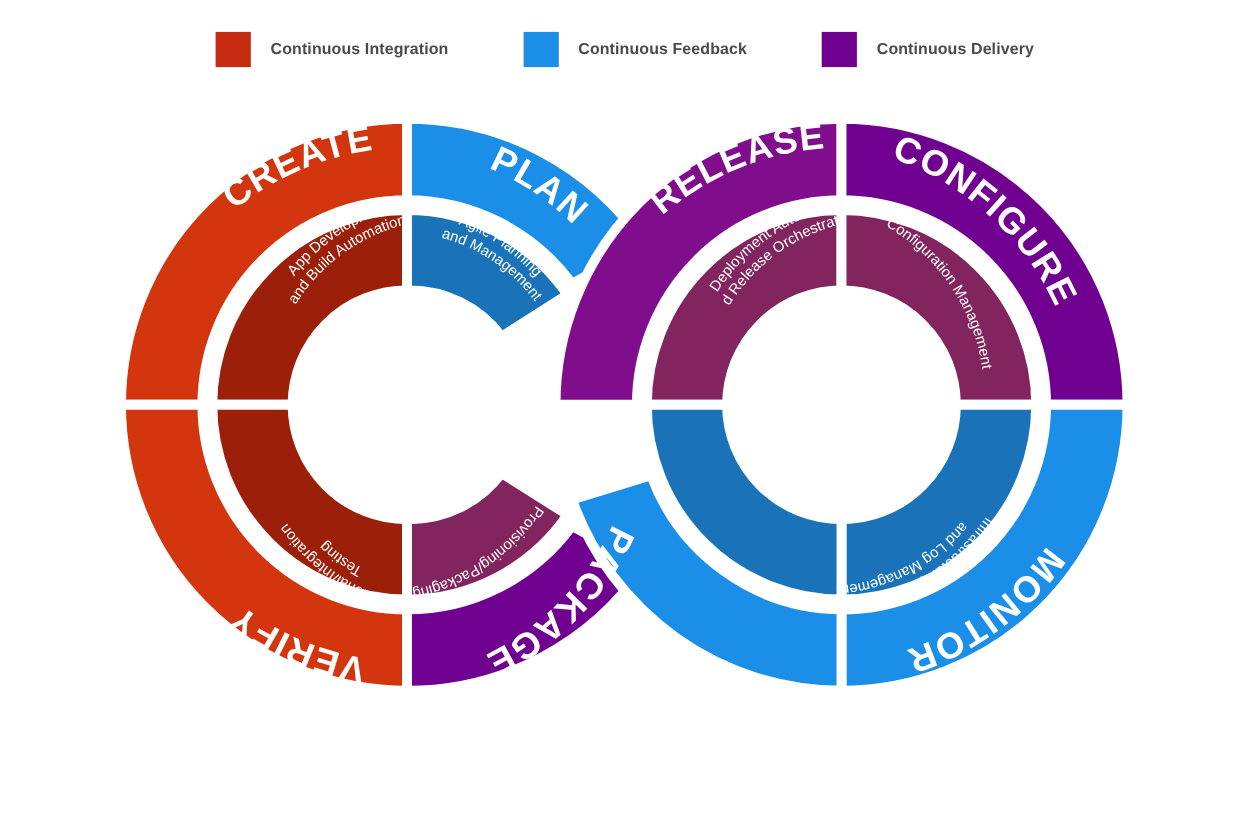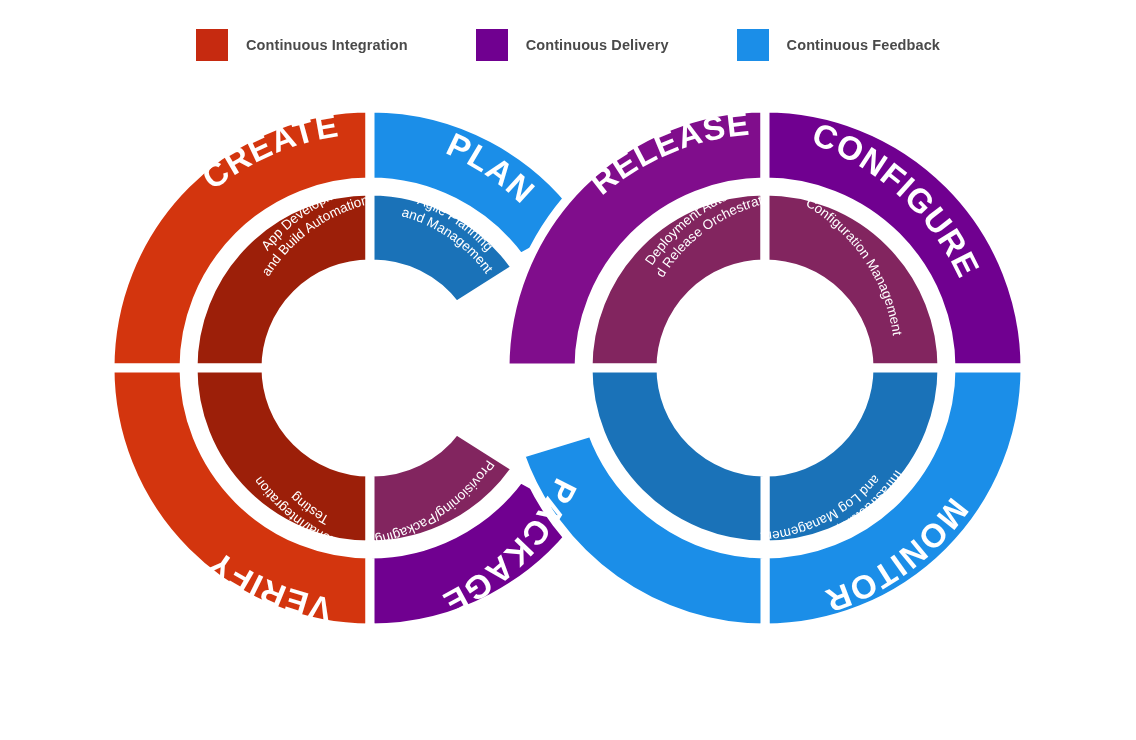--- a/index.html
+++ b/index.html
@@ -94,27 +94,27 @@
 <div id="root">
 
   <div class="legend">
 
     <div class="legend-item">
       <span class="legend-swatch" id="sw0" style="background-color: rgb(198, 42, 16);"></span>
       <span class="legend-label">Continuous Integration</span>
     </div>
 
     <div class="legend-item">
+      <span class="legend-swatch" id="sw2" style="background-color: rgb(27, 142, 232);"></span>
+      <span class="legend-label">Continuous Feedback</span>
+    </div>
+
+    <div class="legend-item">
       <span class="legend-swatch" id="sw1" style="background-color: rgb(112, 0, 144);"></span>
       <span class="legend-label">Continuous Delivery</span>
-    </div>
-
-    <div class="legend-item">
-      <span class="legend-swatch" id="sw2" style="background-color: rgb(27, 142, 232);"></span>
-      <span class="legend-label">Continuous Feedback</span>
     </div>
 
   </div>
 
   <div class="diagram-wrap">
     <svg class="loop-svg" viewBox="0 0 1136 670" xmlns="http://www.w3.org/2000/svg">
 
       <defs>
 
         <path id="p-create" d="M 190.9 141.2 A 255 255 0 0 1 370 64" fill="none"></path>

